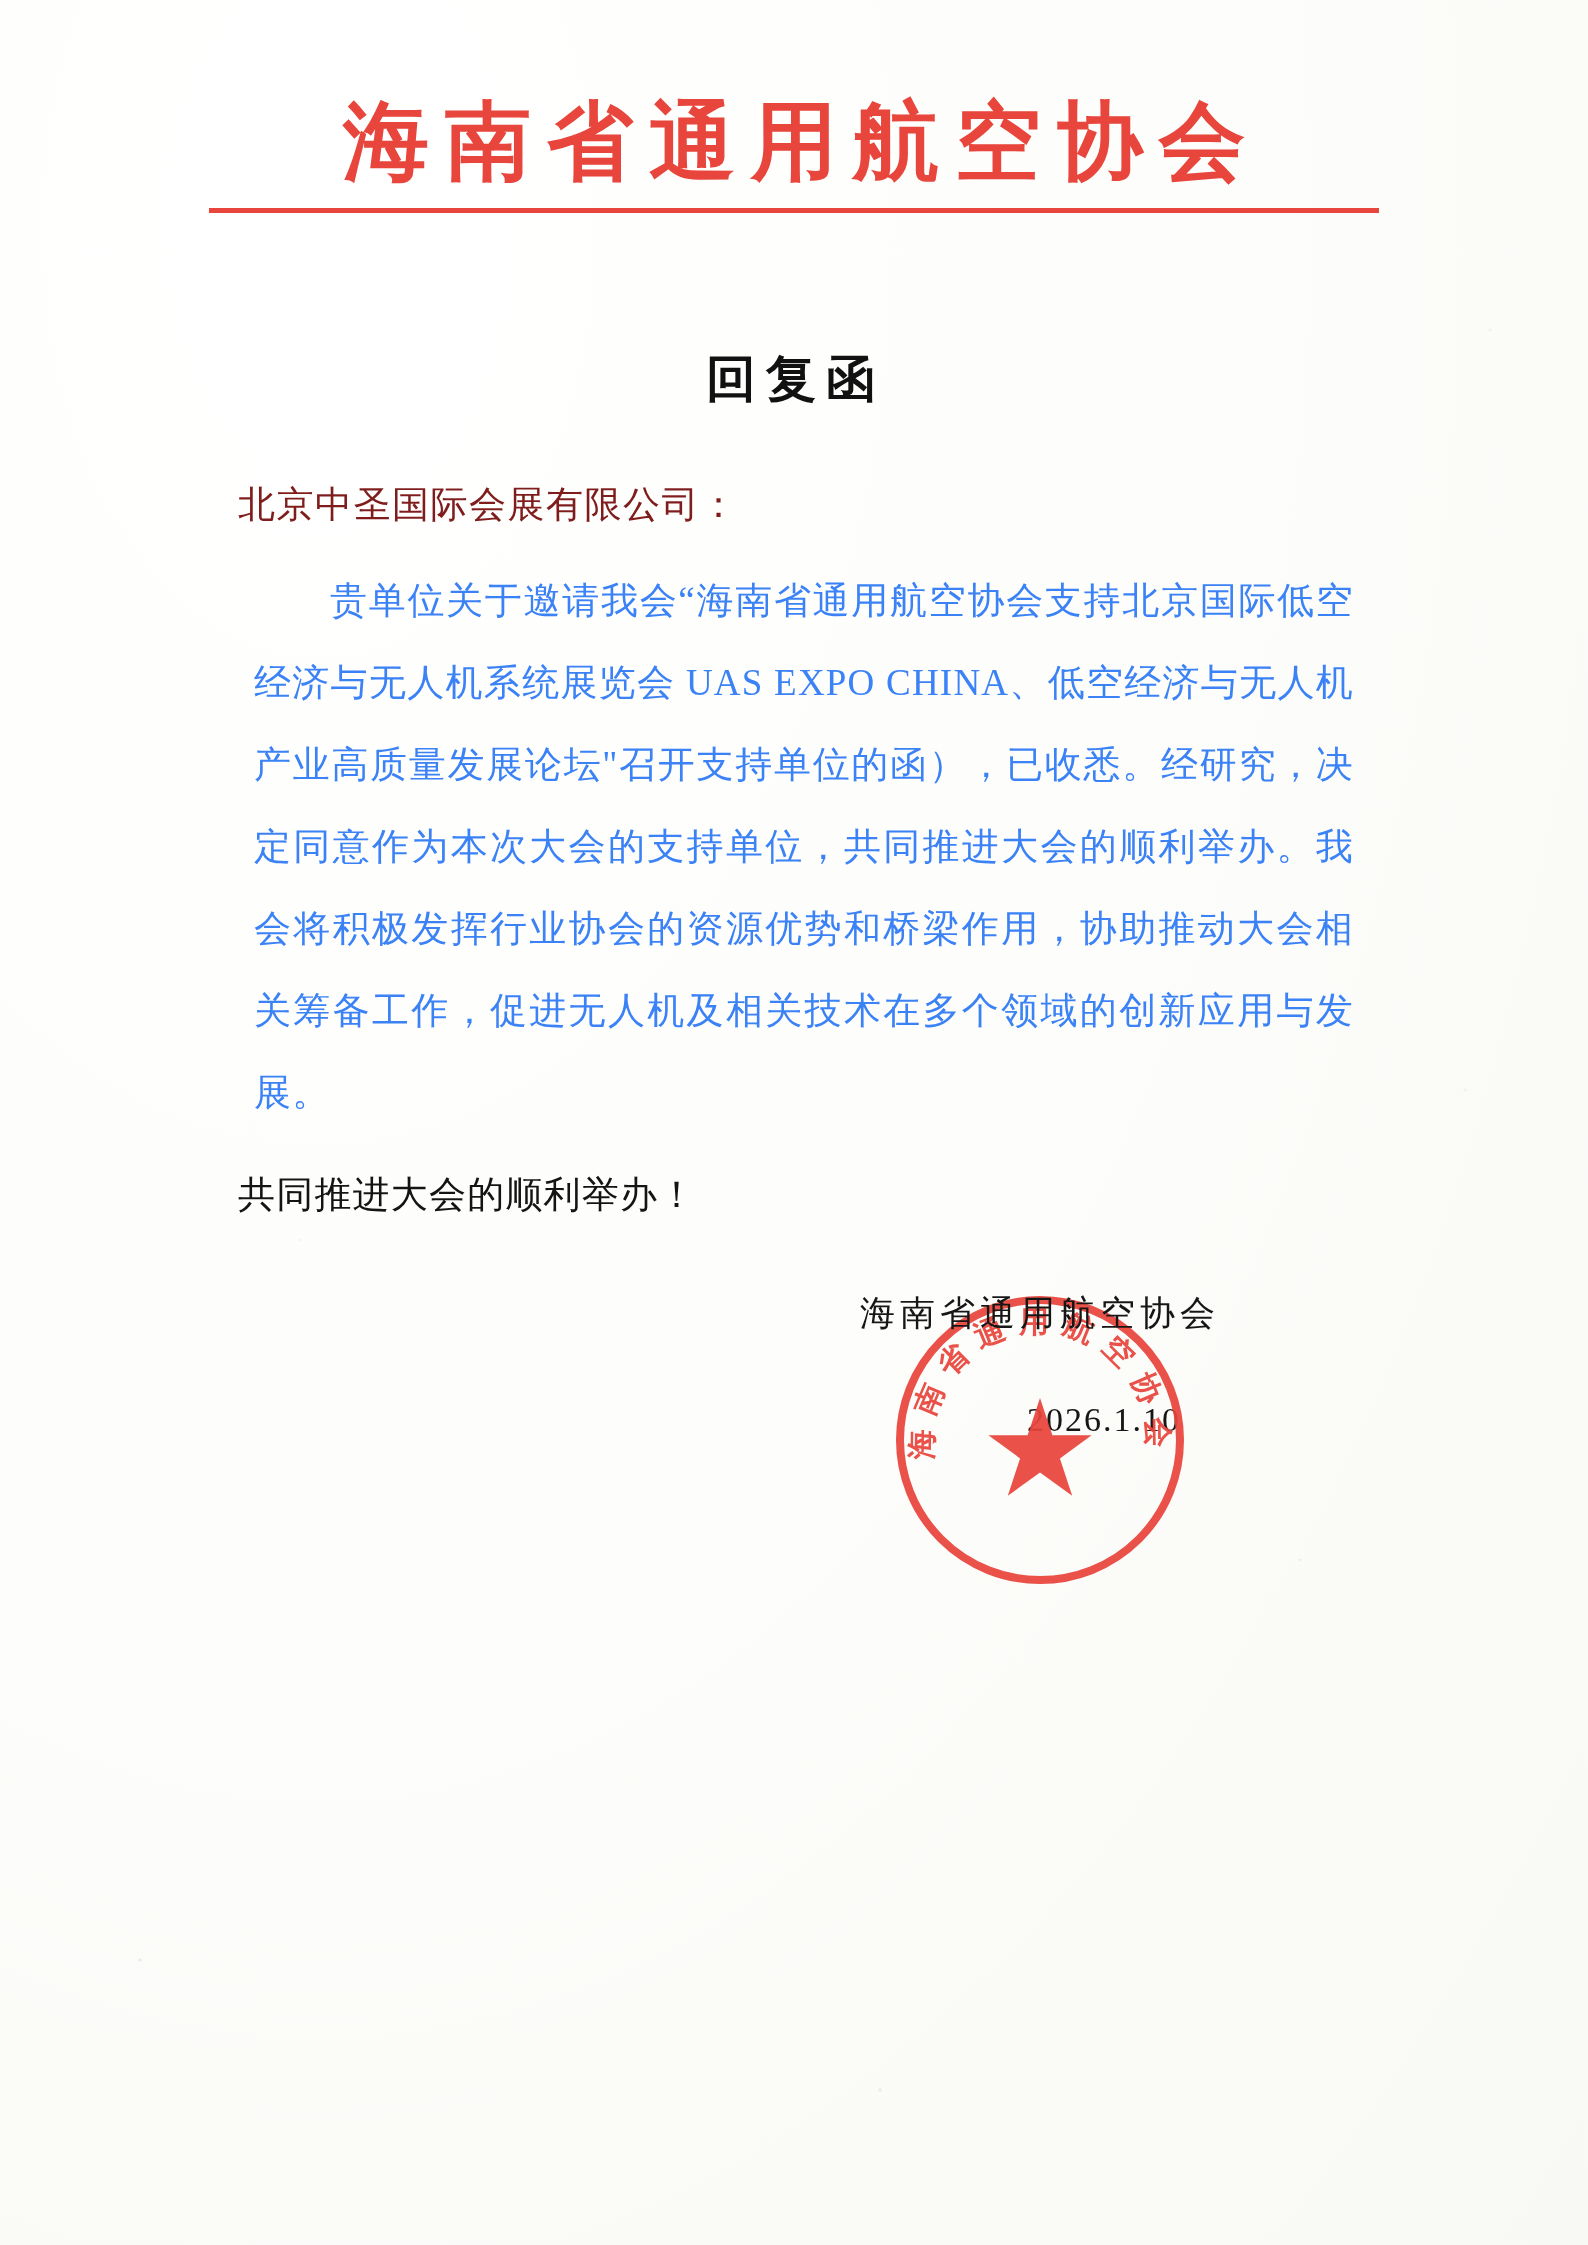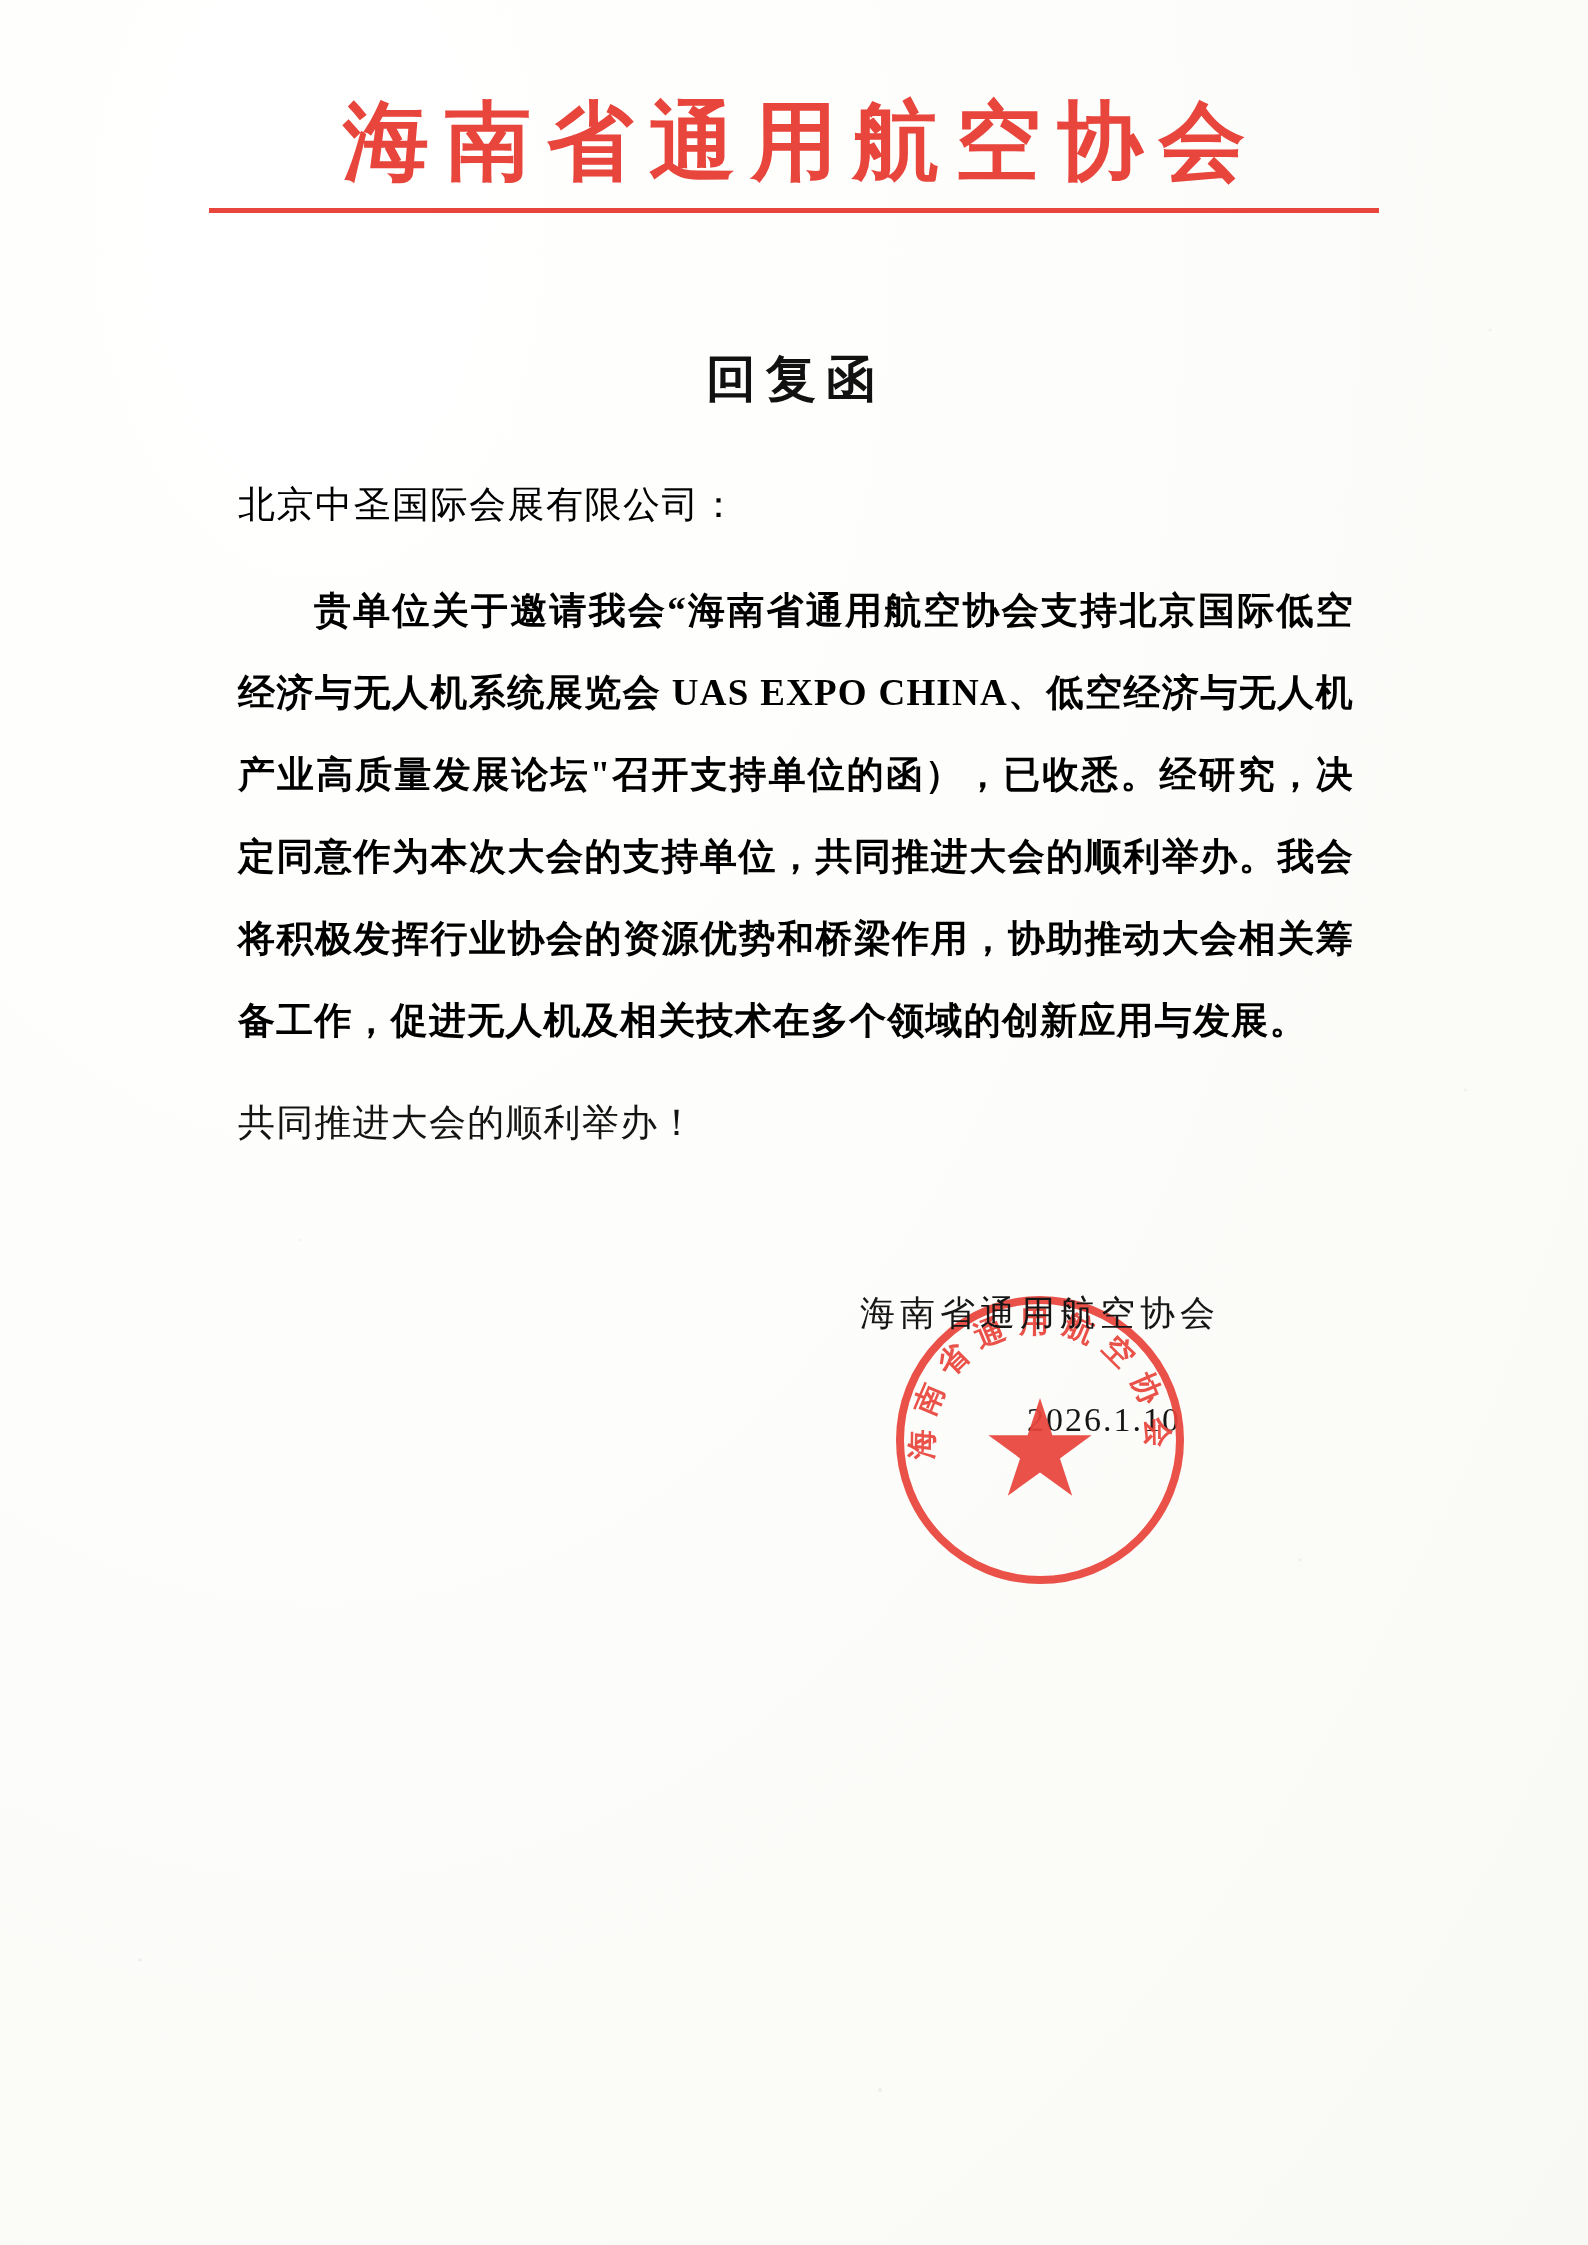--- a/index.html
+++ b/index.html
@@ -85,32 +85,31 @@
   
   .body-block {
     position: absolute;
     top: 480px;
     left: 238px;
     width: 1116px;
   }
   .salutation {
     font-size: 37px;
     letter-spacing: 1.5px;
-    color: #000000;
-    margin-bottom: 40px;
+    color: #7f1d1d;
+    margin-bottom: 30px;
   }
   .para {
     font-size: 37px;
     line-height: 82px;
     letter-spacing: 1.2px;
-    color: #000000;
+    color: #3b82f6;
     text-align: justify;
     text-justify: inter-character;
-    margin: 0 0 6px 0;
-    font-weight: bold;
+    margin: 0 0 6px 16px;
   }
   .para.indent {
     text-indent: 76px;
   }
   .closing {
     font-size: 37px;
     line-height: 82px;
     letter-spacing: 1.2px;
     margin-top: 20px;
     color: #141414;

